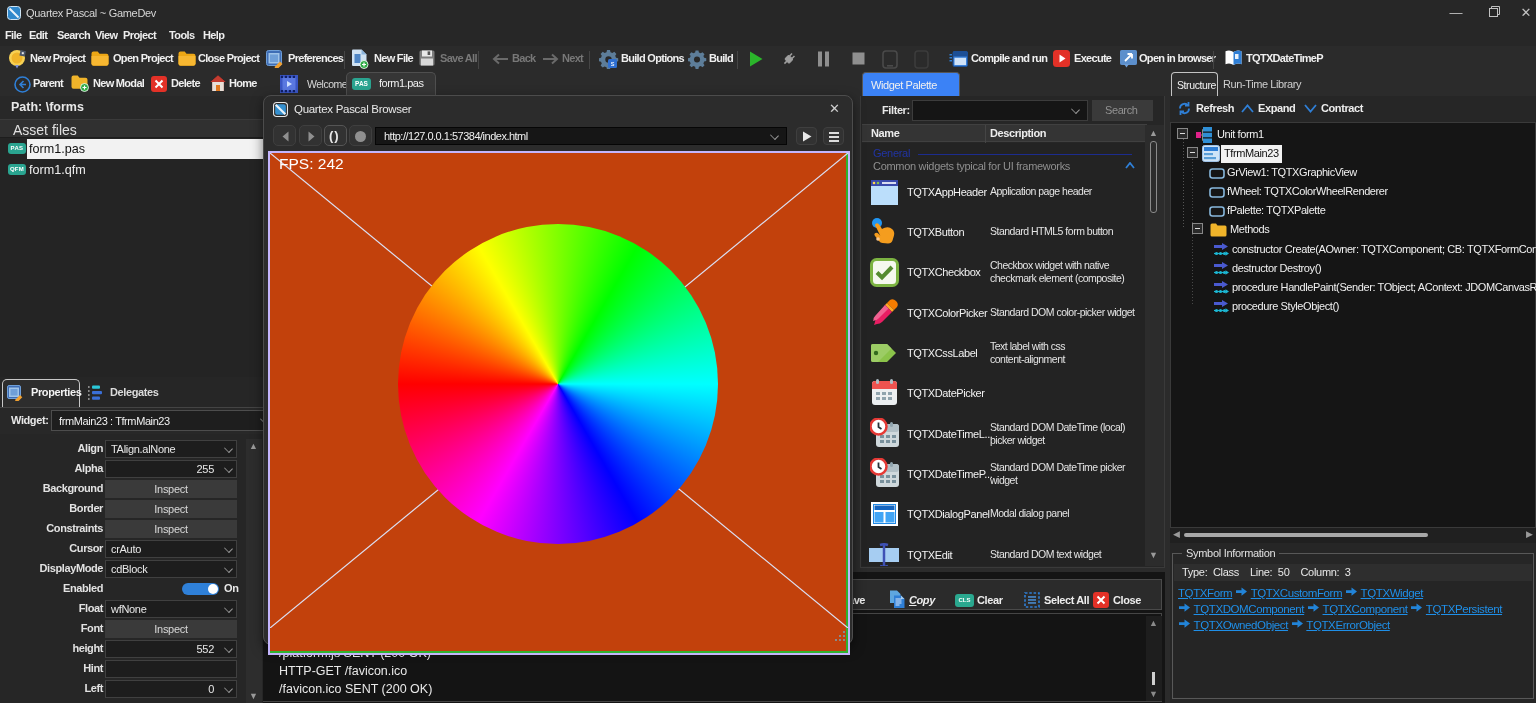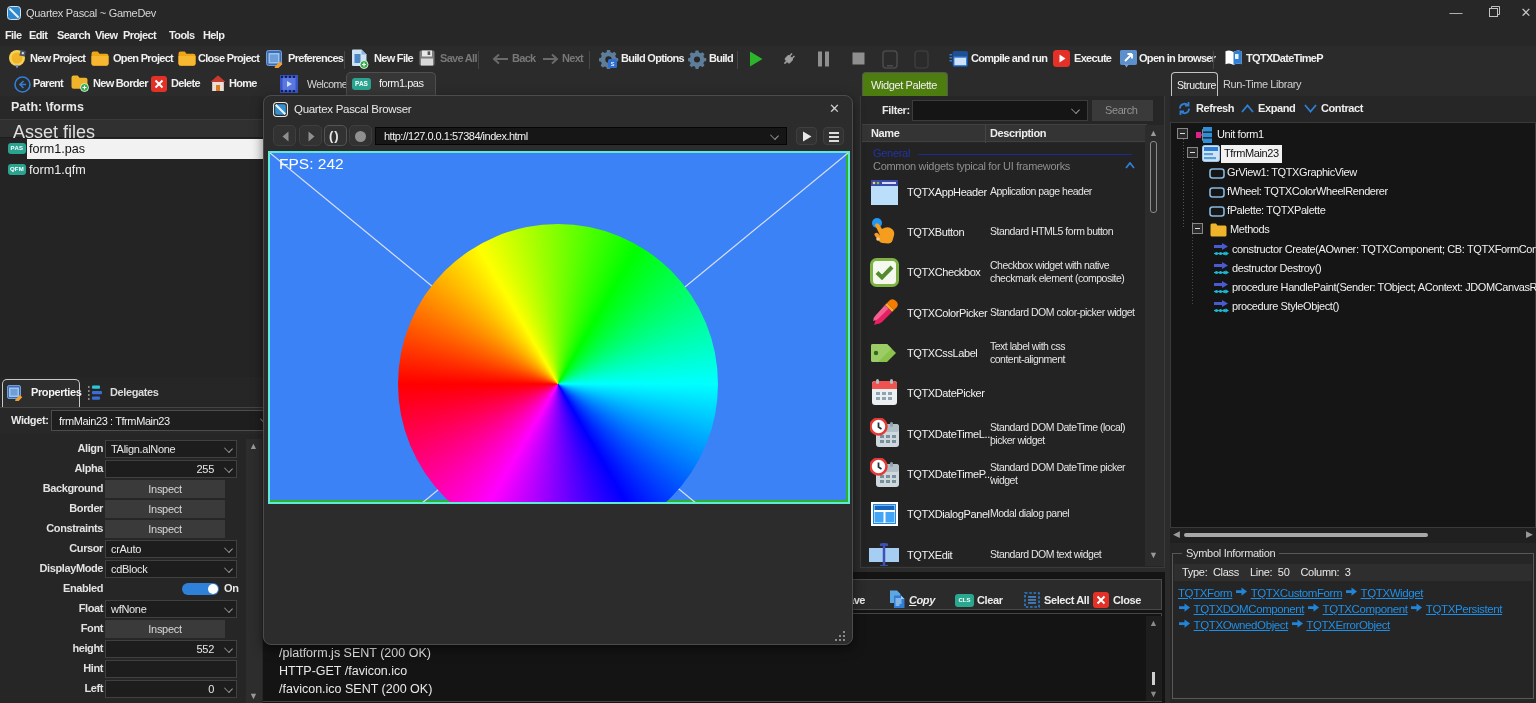--- a/index.html
+++ b/index.html
@@ -24,21 +24,21 @@
 #leftpanel{position:absolute;left:0;top:96px;width:263px;height:281px;background:#242424;}
 #pathhdr{position:absolute;left:0;top:0;width:263px;height:23px;background:#282828;}
 #assethdr{position:absolute;left:0;top:23px;width:263px;height:19px;background:#303030;border-top:1px solid #3a3a3a;border-bottom:1px solid #1d1d1d;}
 .filerow{position:absolute;left:0;width:263px;height:20px;}
 .badge{position:absolute;left:8px;top:4px;width:18px;height:11px;background:#2aa490;border-radius:3px;color:#fff;font-size:6px;font-weight:700;text-align:center;line-height:11px;letter-spacing:.3px;}
 
 #props{position:absolute;left:0;top:377px;width:263px;height:326px;background:#262626;}
 .prow{position:absolute;left:0;width:240px;height:20px;}
 .plabel{position:absolute;right:137px;top:3px;font-size:11px;font-weight:700;letter-spacing:-0.4px;color:#e2e2e2;text-align:right;width:100px;}
 .pfield{position:absolute;left:105px;top:1px;width:132px;height:18px;background:#1d1d1d;border:1px solid #404040;font-size:11px;letter-spacing:-0.3px;color:#e8e8e8;line-height:16px;padding-left:5px;}
-.pbtn{position:absolute;left:105px;top:1px;width:120px;height:18px;background:#3a3a3a;font-size:11px;letter-spacing:-0.3px;color:#d8d8d8;text-align:center;line-height:18px;}
+.pbtn{position:absolute;left:105px;top:1px;width:132px;height:18px;background:#3a3a3a;font-size:11px;letter-spacing:-0.3px;color:#d8d8d8;text-align:center;line-height:18px;}
 .chev{position:absolute;right:4px;top:6px;width:7px;height:7px;border-right:1.4px solid #9a9a9a;border-bottom:1.4px solid #9a9a9a;transform:rotate(45deg) scale(1,.8);transform-origin:center;margin-top:-2px;}
 
 #console{position:absolute;left:263px;top:572px;width:902px;height:131px;background:#141414;}
 #ctoolbar{position:absolute;left:0;top:7px;width:899px;height:31px;background:#2b2b2b;border:1px solid #4a4a4a;border-left:none;}
 #cout{position:absolute;left:16px;top:72px;font-size:12.5px;color:#e8e8e8;line-height:18px;}
 
 #palette{position:absolute;left:860px;top:96px;width:305px;height:472px;background:#262626;border:1px solid #3a3a3a;border-top:none;}
 #palette .hdr{position:absolute;left:1px;top:28px;width:285px;height:18px;background:#343434;border-top:1px solid #404040;border-bottom:1px solid #404040;}
 .wrow{position:absolute;left:1px;width:283px;height:40px;}
 .wname{position:absolute;left:44px;top:0;font-size:11px;letter-spacing:-0.4px;color:#f2f2f2;line-height:40px;white-space:nowrap;}
@@ -51,21 +51,21 @@
 .ebox:before{content:"";position:absolute;left:2px;top:4px;width:5px;height:1px;background:#ddd;}
 
 #syminfo{position:absolute;left:2px;top:457px;width:362px;height:146px;border:1px solid #585858;background:#262626;}
 .symlink{color:#1f8fe8;text-decoration:underline;}
 .bluearrow{display:inline-block;width:13px;height:11px;}
 
 #bwin{position:absolute;left:263px;top:95px;width:590px;height:550px;background:#2c2c2c;border:1px solid #4c4c4c;border-radius:8px;box-shadow:0 4px 12px rgba(0,0,0,.5);}
 #bwin .btitle{position:absolute;left:0;top:0;width:100%;height:26px;}
 .bbtn{position:absolute;top:29px;width:23px;height:21px;background:#323232;border:1px solid #3f3f3f;border-radius:5px;}
 #burl{position:absolute;left:111px;top:31px;width:412px;height:18px;background:#161616;border:1px solid #060606;color:#f0f0f0;font-size:11px;letter-spacing:-0.5px;line-height:17px;padding-left:8px;}
-#bcanvas{position:absolute;left:4px;top:55px;width:582px;height:353px;border:2px solid #5eead4;box-shadow:inset -2px -2px 0 0 #2fb32f;background:#3b82f6;overflow:hidden;}
+#bcanvas{position:absolute;left:4px;top:55px;width:582px;height:504px;border:2px solid #c4b5fd;box-shadow:inset -2px -2px 0 0 #2fb32f;background:#c2410c;overflow:hidden;}
 </style>
 </head>
 <body>
 <div id="root">
 
   <div id="titlebar">
     <svg class="abs" style="left:7px;top:6px" width="14" height="14" viewBox="0 0 14 14">
         <rect x="0.5" y="0.5" width="13" height="13" rx="3" fill="#3088cc" stroke="#cfe4f4"></rect>
         <line x1="2.5" y1="2.5" x2="11.5" y2="11.5" stroke="#eaf3fa" stroke-width="2"></line>
       </svg>
@@ -216,21 +216,21 @@
     <svg class="abs" style="left:14px;top:4px" width="17" height="17" viewBox="0 0 17 17">
         <circle cx="8.5" cy="8.5" r="7.5" fill="none" stroke="#2f7fd6" stroke-width="1.6"></circle>
         <path d="M9.5 5 L6 8.5 l3.5 3.5 M6 8.5 h6" stroke="#2f7fd6" stroke-width="1.6" fill="none"></path>
       </svg>
     <span class="abs tb-label" style="left:33px;top:5px">Parent</span>
     <svg class="abs" style="left:71px;top:3px" width="19" height="17" viewBox="0 0 19 17">
         <path d="M0.5 2.5 q0-2 2-2 h4.2 l1.8 2.2 h6 q2 0 2 2 v7 q0 2-2 2 h-12 q-2 0-2-2 z" fill="#f0b42a"></path>
         <circle cx="13.5" cy="12.5" r="4" fill="#2faa44" stroke="#fff" stroke-width="0.8"></circle>
         <path d="M13.5 10.5 v4 M11.5 12.5 h4" stroke="#fff" stroke-width="1.2"></path>
       </svg>
-    <span class="abs tb-label" style="left:93px;top:5px">New Border</span>
+    <span class="abs tb-label" style="left:93px;top:5px">New Modal</span>
     <svg class="abs" style="left:151px;top:4px" width="16" height="16" viewBox="0 0 16 16">
         <rect width="16" height="16" rx="3" fill="#e33127"></rect>
         <path d="M4.5 4.5 l7 7 M11.5 4.5 l-7 7" stroke="#fff" stroke-width="2"></path>
       </svg>
     <span class="abs tb-label" style="left:171px;top:5px">Delete</span>
     <svg class="abs" style="left:210px;top:3px" width="16" height="17" viewBox="0 0 16 17">
         <path d="M8 0.5 L15.5 7 H13.8 V16 H2.2 V7 H0.5z" fill="#b8352a"></path>
         <path d="M8 0.5 L15.5 7 H13 L8 2.7 3 7 H0.5z" fill="#8f1f1f"></path>
         <rect x="2.2" y="7" width="11.6" height="9" fill="#e8e0d8"></rect>
         <path d="M8 0.5 L15.5 7 H0.5z" fill="#c43c30"></path>
@@ -256,21 +256,21 @@
     <div class="abs" style="left:346px;top:0px;width:90px;height:24px;background:#363636;border:1px solid #4f4f4f;border-bottom:none;border-radius:5px 5px 0 0;"></div>
     <span class="abs" style="left:352px;top:6px;width:19px;height:12px;background:#2aa490;border-radius:3px;color:#fff;font-size:6.5px;font-weight:700;text-align:center;line-height:12px;">PAS</span>
     <span class="abs" style="left:379px;top:5px;font-size:11px;letter-spacing:-0.5px;color:#f0f0f0;">form1.pas</span>
   </div>
 
   <div id="leftpanel">
     <div id="pathhdr">
         <span style="position:absolute;left:11px;top:4px;font-size:12.5px;font-weight:700;color:#e8e8e8;">Path: \forms</span>
       </div>
     <div id="assethdr">
-        <span style="position:absolute;left:13px;top:2px;font-size:18px;color:#e0e0e0;">Asset files</span>
+        <span style="position:absolute;left:13px;top:2px;font-size:14px;color:#e0e0e0;">Asset files</span>
       </div>
     <div class="filerow" style="top:43px;">
         <div style="position:absolute;left:27px;top:0;width:236px;height:20px;background:#f2f2f2;"></div>
         <span class="badge">PAS</span>
         <span style="position:absolute;left:29px;top:3px;font-size:12.6px;color:#111;">form1.pas</span>
       </div>
     <div class="filerow" style="top:64px;">
         <span class="badge">QFM</span>
         <span style="position:absolute;left:29px;top:3px;font-size:12.6px;color:#efefef;">form1.qfm</span>
       </div>
@@ -402,21 +402,21 @@
     </div>
     <div class="abs" style="left:883px;top:44px;width:16px;height:85px;background:#1e1e1e;z-index:3;">
       <span class="abs" style="left:3px;top:2px;color:#8a8a8a;font-size:9px;">▲</span>
       <span class="abs" style="left:3px;bottom:2px;color:#8a8a8a;font-size:9px;">▼</span>
       <div class="abs" style="left:6px;top:56px;width:3px;height:13px;background:#cfcfcf;"></div>
     </div>
     <div class="abs" style="left:0;top:41px;width:899px;height:89px;background:#141414;border:1px solid #454545;border-left:none;"></div>
     <div id="cout">/platform.js SENT (200 OK)<br>HTTP-GET /favicon.ico<br>/favicon.ico SENT (200 OK)</div>
   </div>
 
-  <div class="abs" style="left:862px;top:72px;width:86px;height:24px;background:#4d7c0f;border:1px solid #565656;border-bottom:none;border-radius:4px 4px 0 0;">
+  <div class="abs" style="left:862px;top:72px;width:98px;height:24px;background:#3b82f6;border:1px solid #565656;border-bottom:none;border-radius:4px 4px 0 0;">
       <span class="abs" style="left:8px;top:6px;font-size:11px;letter-spacing:-0.4px;color:#f0f0f0;">Widget Palette</span>
     </div>
   <div id="palette">
     <span class="abs" style="left:21px;top:8px;font-size:11px;font-weight:700;letter-spacing:-0.4px;color:#e8e8e8;">Filter:</span>
     <div class="abs" style="left:51px;top:4px;width:176px;height:21px;background:#151515;border:1px solid #3c3c3c;">
         <span class="chev" style="right:8px;top:7px;"></span>
       </div>
     <div class="abs" style="left:231px;top:4px;width:61px;height:21px;background:#3a3a3a;">
         <span class="abs" style="left:13px;top:4px;font-size:11px;letter-spacing:-0.4px;color:#929292;">Search</span>
       </div>

